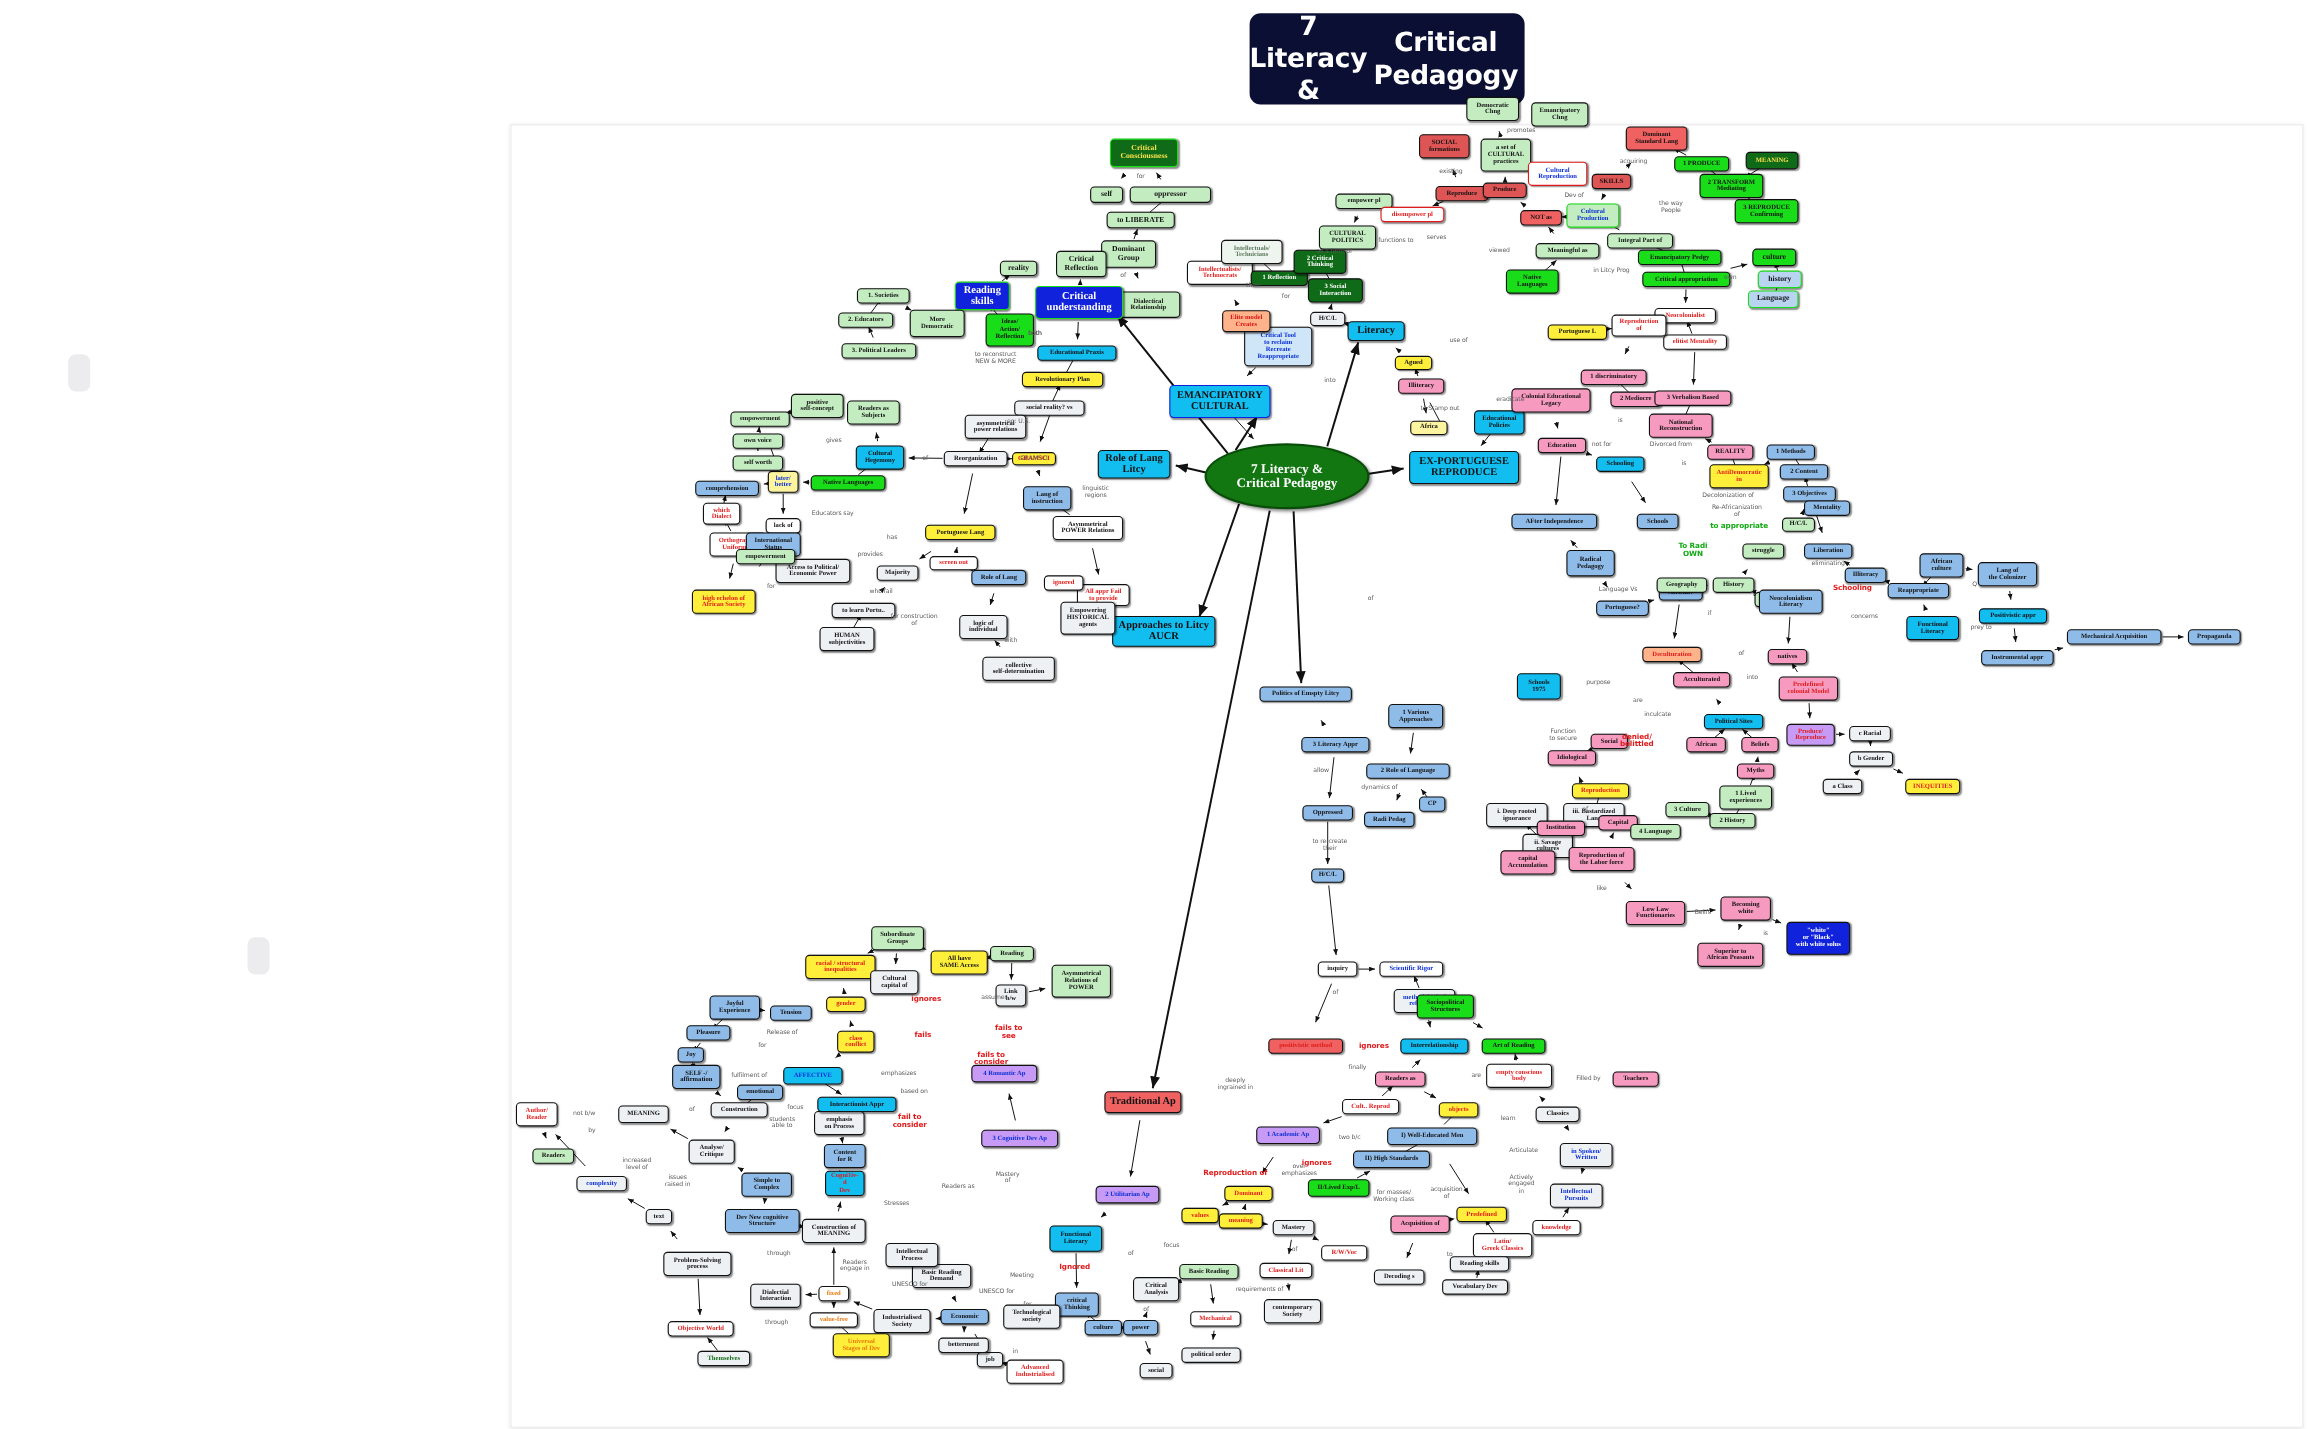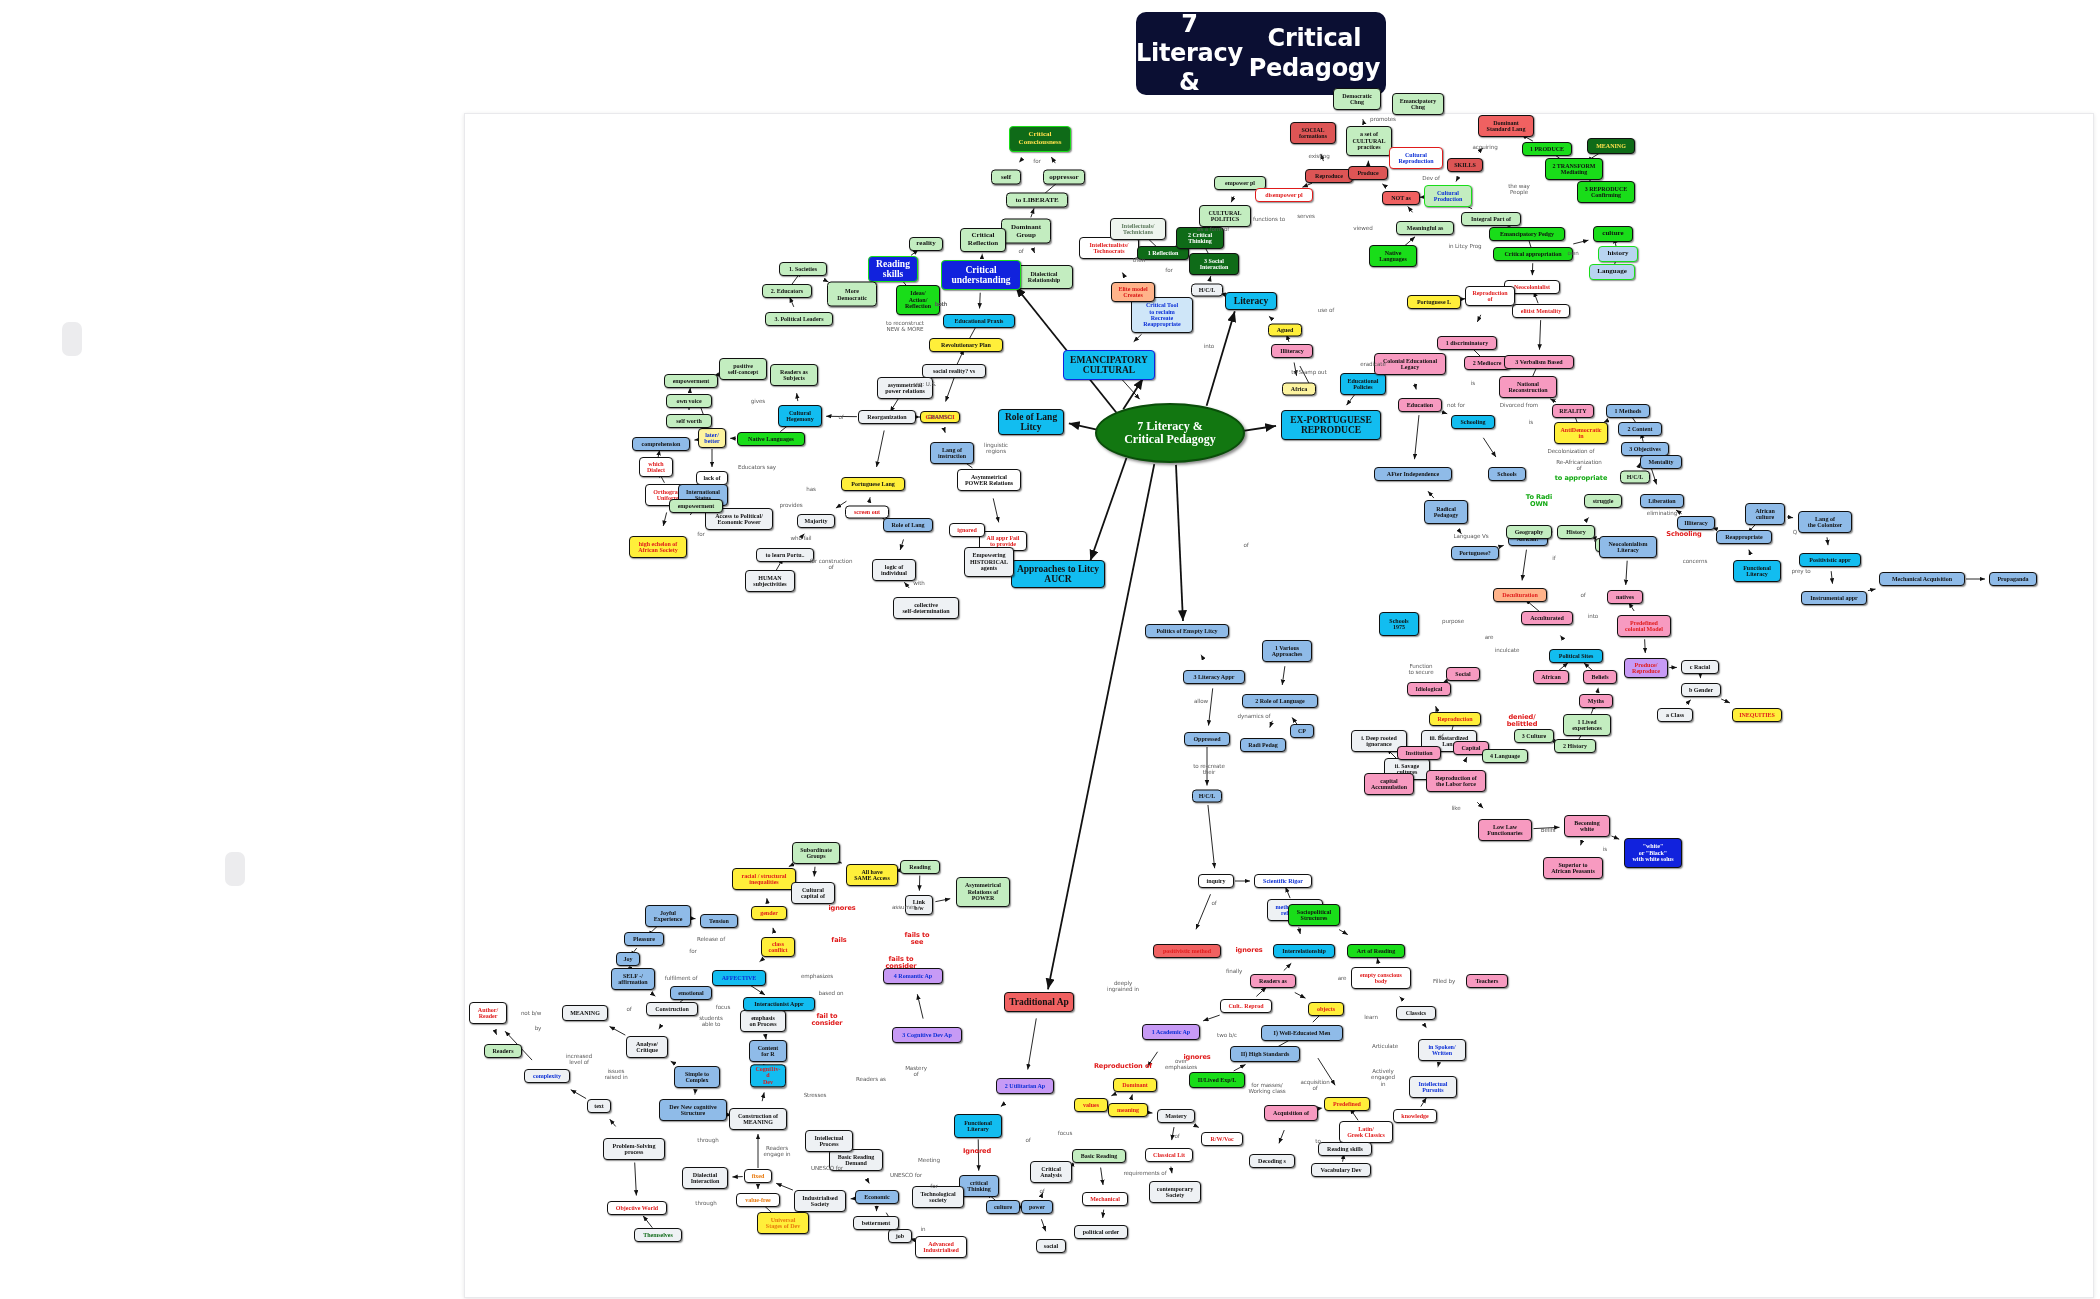--- a/index.html
+++ b/index.html
@@ -363,21 +363,21 @@
             <line x1="454.77576944247926" y1="761.5207611857888" x2="454.37789108821454" y2="776.6401386478482"></line>
             <line x1="470.3760013875774" y1="787.6736247181484" x2="485.2237787404291" y2="784.6576699433504"></line>
           </g>
       </svg>
       <div id="nodes">
           <div class="node root" style="left: 705px; top: 319px; width: 150px; min-height: 60px; background: rgb(18, 119, 17); color: rgb(255, 255, 255);">7 Literacy &amp;
 Critical Pedagogy</div>
           <div class="node sm" style="left: 575px; top: 25px; width: 62px; min-height: 26px; background: rgb(15, 107, 24); color: rgb(255, 225, 77); border-color: rgb(25, 221, 25); border-width: 1.6px;">Critical
 Consciousness</div>
           <div class="node sm" style="left: 541px; top: 63px; width: 30px; min-height: 15px; background: rgb(195, 237, 192); color: rgb(17, 17, 17);">self</div>
-          <div class="node sm" style="left: 599px; top: 63px; width: 42px; min-height: 15px; background: rgb(195, 237, 192); color: rgb(17, 17, 17); text-align: center;">oppressor</div>
+          <div class="node sm" style="left: 599px; top: 63px; width: 74px; min-height: 15px; background: rgb(195, 237, 192); color: rgb(17, 17, 17); text-align: center;">oppressor</div>
           <div class="node sm" style="left: 572px; top: 86px; width: 62px; min-height: 15px; background: rgb(195, 237, 192); color: rgb(17, 17, 17);">to LIBERATE</div>
           <div class="node sm" style="left: 561px; top: 117px; width: 50px; min-height: 25px; background: rgb(195, 237, 192); color: rgb(17, 17, 17);">Dominant
 Group</div>
           <div class="node xs" style="left: 579px; top: 163px; width: 58px; min-height: 24px; background: rgb(195, 237, 192); color: rgb(17, 17, 17);">Dialectical
 Relationship</div>
           <div class="node sm" style="left: 461px; top: 130px; width: 34px; min-height: 14px; background: rgb(195, 237, 192); color: rgb(17, 17, 17);">reality</div>
           <div class="node sm" style="left: 518px; top: 126px; width: 46px; min-height: 24px; background: rgb(195, 237, 192); color: rgb(17, 17, 17);">Critical
 Reflection</div>
           <div class="node med" style="left: 516px; top: 161px; width: 80px; min-height: 30px; background: rgb(17, 34, 221); color: rgb(255, 255, 255); border-color: rgb(25, 221, 25); border-width: 1.6px;">Critical
 understanding</div>
@@ -794,21 +794,21 @@
           <div class="elabel" style="left: 1197px; top: 399px;">eliminating</div>
           <div class="elabel red" style="left: 1219px; top: 421px;">Schooling</div>
           <div class="elabel" style="left: 1230px; top: 447px;">concerns</div>
           <div class="elabel" style="left: 1336px; top: 457px;">prey to</div>
           <div class="elabel" style="left: 1330px; top: 418px;">Q</div>
           <div class="elabel" style="left: 988px; top: 507px;">purpose</div>
           <div class="elabel" style="left: 1024px; top: 523px;">are</div>
           <div class="elabel" style="left: 1118px; top: 481px;">of</div>
           <div class="elabel" style="left: 1128px; top: 502px;">into</div>
           <div class="elabel" style="left: 1042px; top: 536px;">inculcate</div>
-          <div class="elabel red" style="left: 1023px; top: 607px; margin-left: 34px;">denied/
+          <div class="elabel red" style="left: 1023px; top: 560px;">denied/
 belittled</div>
           <div class="elabel" style="left: 956px; top: 555px;">Function
 to secure</div>
           <div class="elabel" style="left: 976px; top: 622px;">of</div>
           <div class="elabel" style="left: 991px; top: 694px;">like</div>
           <div class="elabel" style="left: 1083px; top: 716px;">Belifs</div>
           <div class="elabel" style="left: 1140px; top: 735px;">is</div>
           <div class="elabel" style="left: 476px; top: 190px;">both</div>
           <div class="elabel" style="left: 744px; top: 655px;">to re-create
 their</div>

